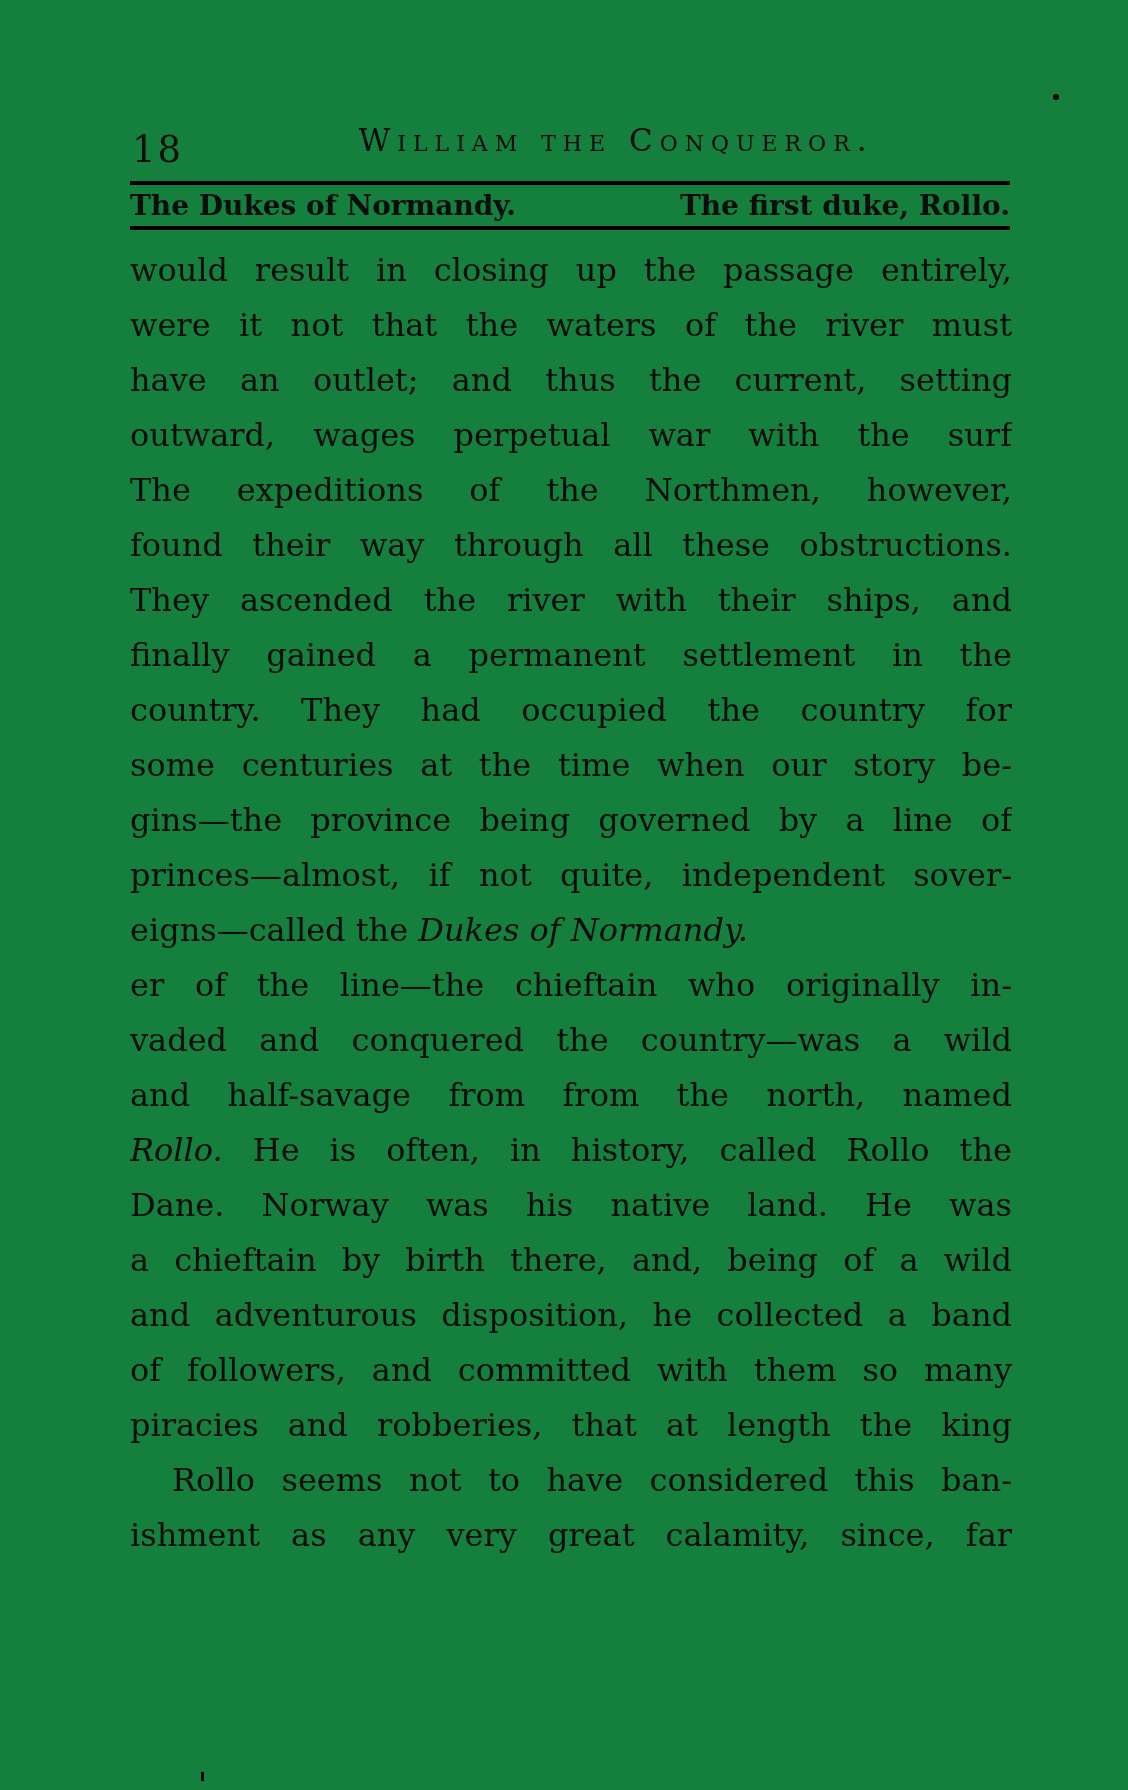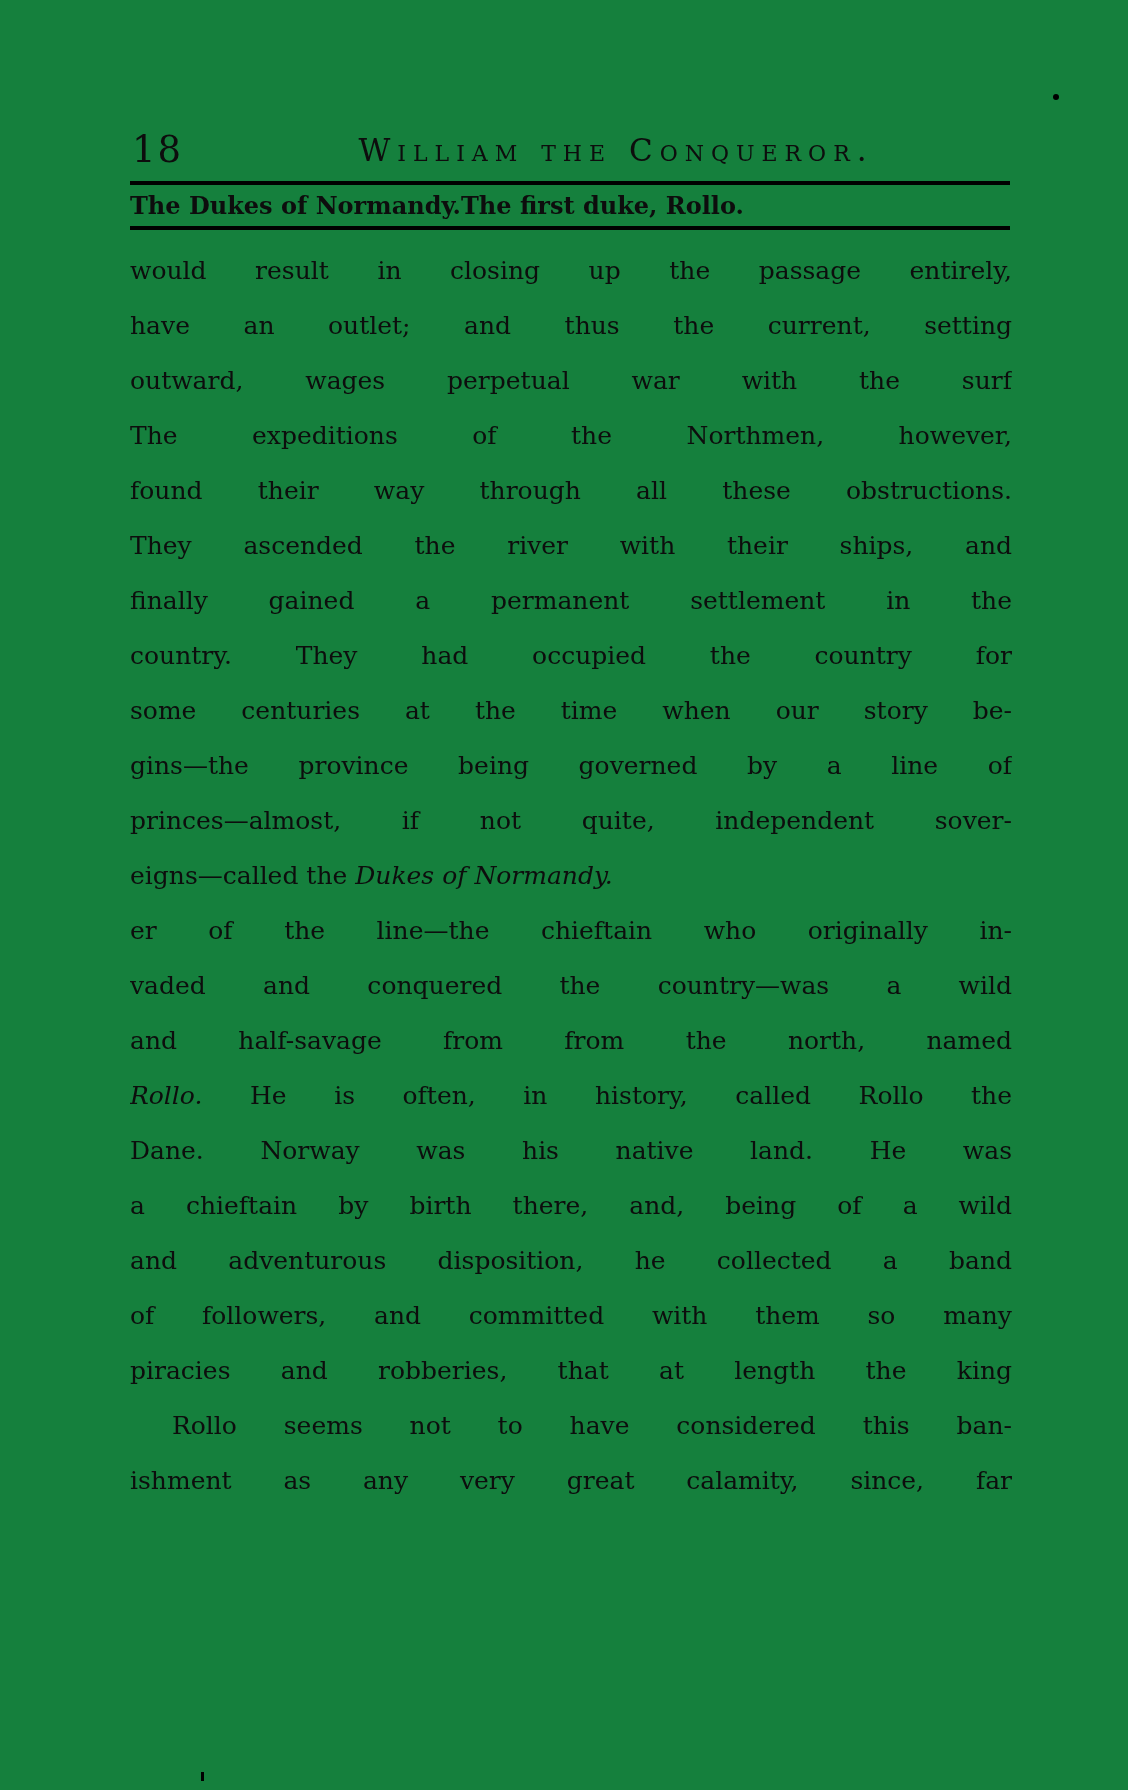--- a/index.html
+++ b/index.html
@@ -11,41 +11,41 @@
     color:#0d0d0d;
     font-family:"DejaVu Serif","Liberation Serif",serif;
     overflow:hidden;
   }
   .header { position:absolute; left:130px; top:118px; width:882px; height:56px; }
   .page-number {
     position:absolute; left:2px; top:10px;
     font-size:37px; letter-spacing:2px;
   }
   .running-title {
-    position:absolute; left:0; right:0; top:14px;
+    position:absolute; left:0; right:0; top:4px;
     text-align:center;
     transform:translateX(45px);
     font-variant:small-caps;
     font-size:31px;
     letter-spacing:7px;
     white-space:nowrap;
   }
   .rule { position:absolute; left:130px; width:880px; background:#000; }
   .rule-top    { top:181px; height:4px; }
   .rule-bottom { top:226px; height:4px; }
   .subheader {
     position:absolute; left:130px; top:191px; width:880px;
-    display:flex; align-items:baseline;
-    font-weight:bold; font-size:24px; line-height:30px;
+    display:flex; justify-content:space-between; align-items:baseline;
+    font-weight:bold; font-size:28px; line-height:30px;
   }
   .body-text {
     position:absolute; left:130px; top:243px; width:882px;
   }
   .line {
-    font-size:25px;
+    font-size:32px;
     line-height:55px;
     height:55px;
     overflow:hidden;
     text-align:justify;
     text-align-last:justify;
   }
   .line.nj { text-align:left; text-align-last:left; }
   .line.ind { text-indent:42px; }
   .line em { }
   .speck { position:absolute; background:#000; }
@@ -66,20 +66,21 @@
 
   <div class="subheader">
     <span>The Dukes of Normandy.</span>
     <span>The first duke, Rollo.</span>
   </div>
 
   <div class="rule rule-bottom"></div>
 
   <div class="body-text">
       <div class="line"><span>would result in closing up the passage entirely,</span></div>
+      <div class="line"><span>were it not that the waters of the river must</span></div>
       <div class="line"><span>have an outlet; and thus the current, setting</span></div>
       <div class="line"><span>outward, wages perpetual war with the surf</span></div>
       <div class="line"><span>The expeditions of the Northmen, however,</span></div>
       <div class="line"><span>found their way through all these obstructions.</span></div>
       <div class="line"><span>They ascended the river with their ships, and</span></div>
       <div class="line"><span>finally gained a permanent settlement in the</span></div>
       <div class="line"><span>country.  They had occupied the country for</span></div>
       <div class="line"><span>some centuries at the time when our story be-</span></div>
       <div class="line"><span>gins—the province being governed by a line of</span></div>
       <div class="line"><span>princes—almost, if not quite, independent sover-</span></div>

